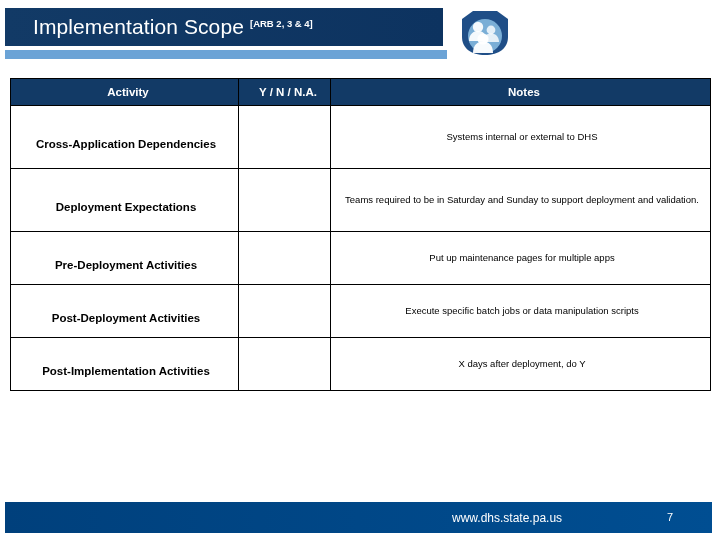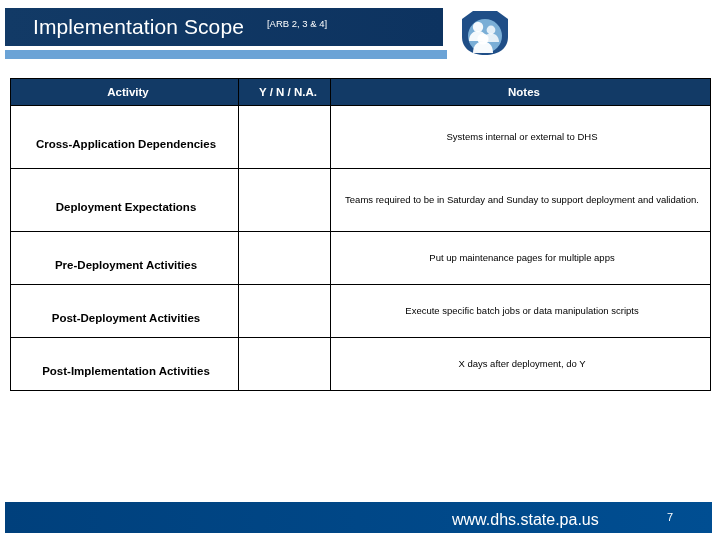--- a/index.html
+++ b/index.html
@@ -32,22 +32,22 @@
   #title-text {
     color: #ffffff;
     font-size: 21px;
     font-weight: normal;
     letter-spacing: 0.1px;
     white-space: nowrap;
   }
   #title-sup {
     color: #ffffff;
     font-size: 9.5px;
-    font-weight: normal;
-    margin-left: 23px;
+    font-weight: bold;
+    margin-left: 6px;
     position: relative;
     top: -4px;
     white-space: nowrap;
   }
   #title-accent {
     position: absolute;
     left: 5px;
     top: 50px;
     width: 442px;
     height: 9px;
@@ -147,21 +147,21 @@
     width: 707px;
     height: 31px;
     background: #004585;
     background: linear-gradient(90deg, #00407c 0%, #004e92 100%);
   }
   #footer-url {
     position: absolute;
     left: 452px;
     top: 511px;
     color: #ffffff;
-    font-size: 16px;
+    font-size: 12px;
     white-space: nowrap;
   }
   #footer-page {
     position: absolute;
     left: 667px;
     top: 511px;
     color: #ffffff;
     font-size: 11px;
     white-space: nowrap;
   }

